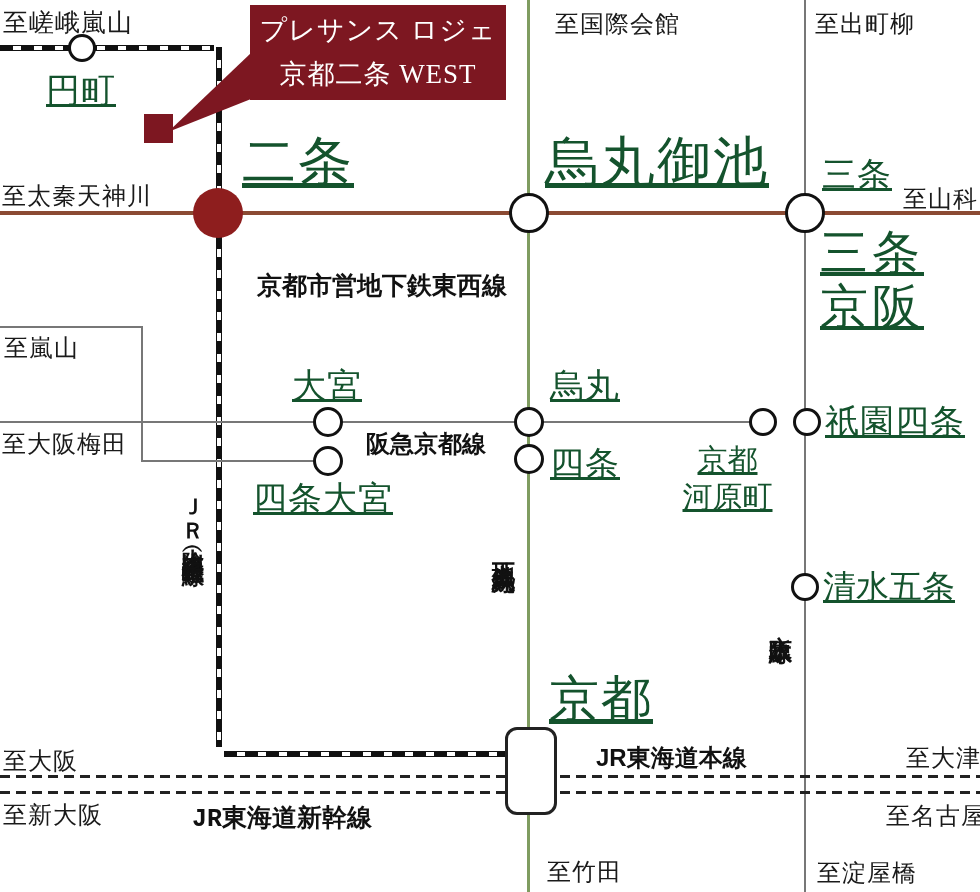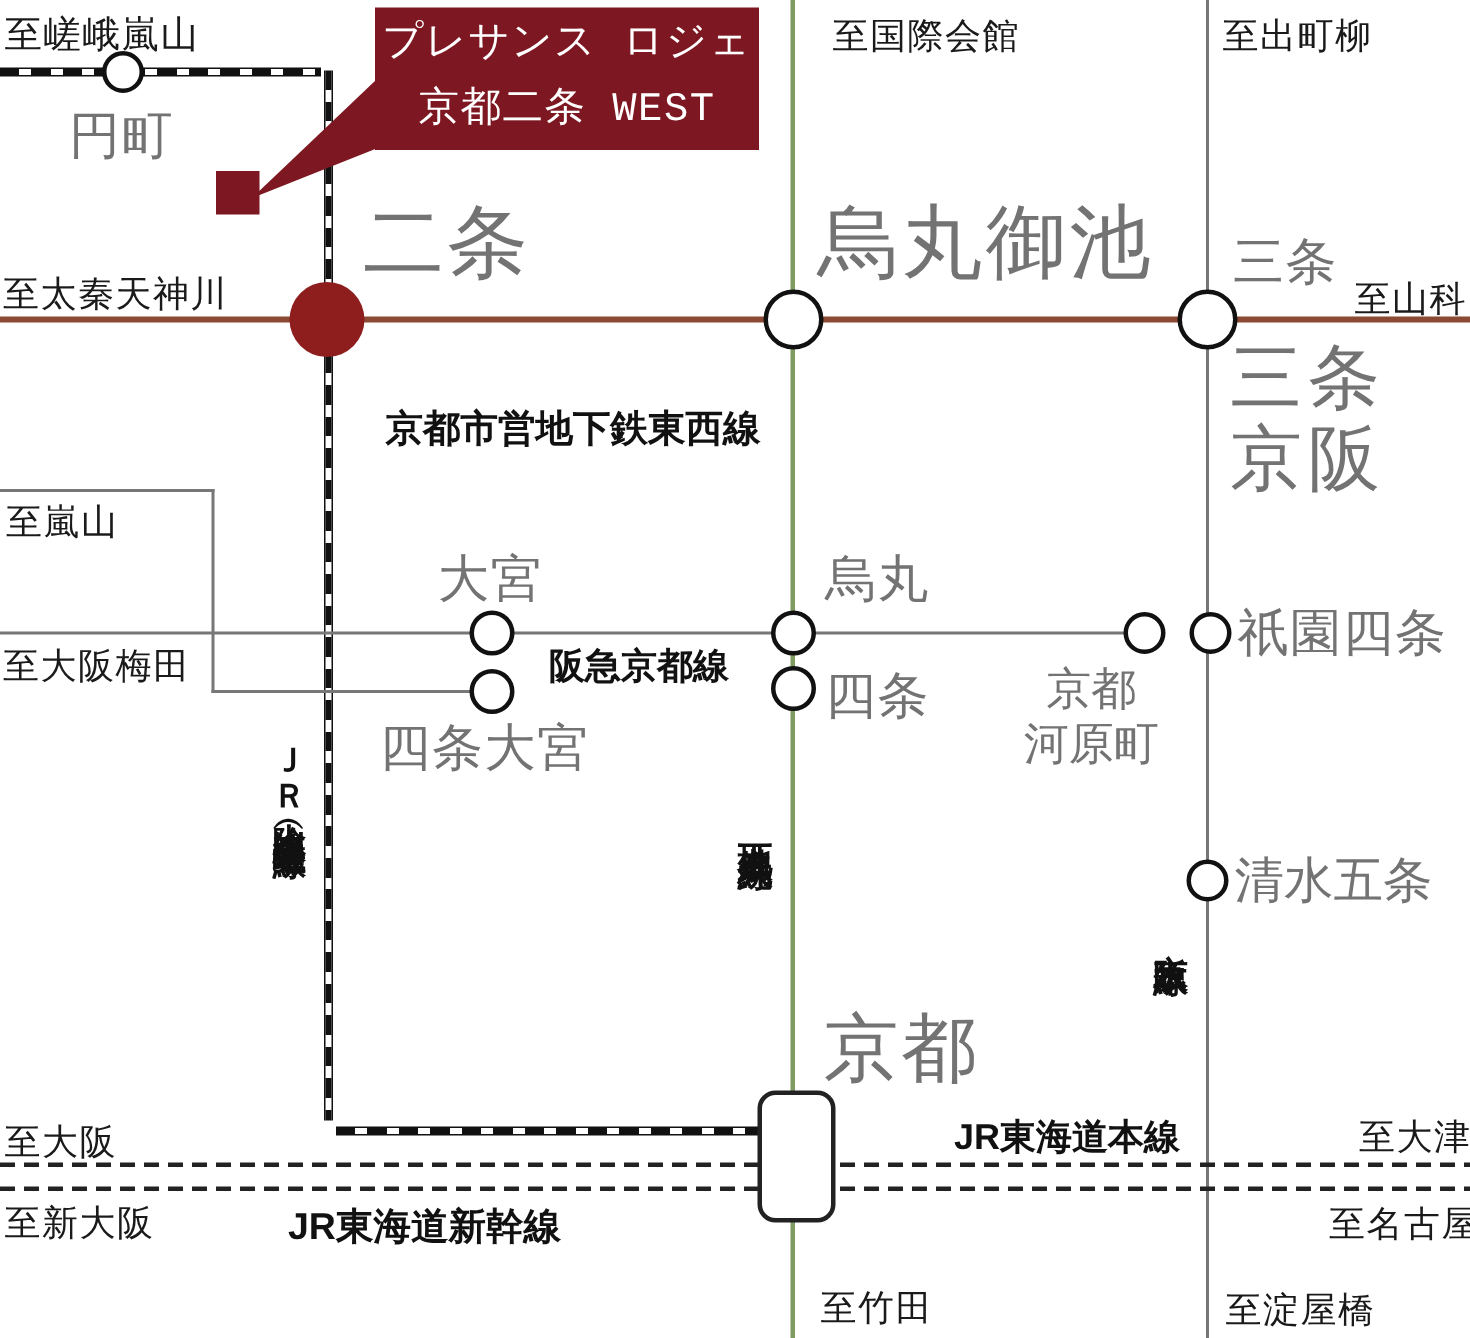--- a/index.html
+++ b/index.html
@@ -1,34 +1,34 @@
 <!DOCTYPE html>
 <html><head>
 <meta charset="utf-8">
 <style>
   html,body { margin:0; padding:0; background:#fff; }
   .canvas { position:relative; width:980px; height:892px; background:#ffffff; overflow:hidden;
             font-family:"Liberation Serif","DejaVu Serif",serif; color:#1a1a1a; }
   .abs { position:absolute; }
   .dest { font-size:24px; white-space:nowrap; letter-spacing:1px; }
-  .sta  { white-space:nowrap; color:#737373; }
+  .sta  { white-space:nowrap; color:#14532d;text-decoration:underline; }
   .gothic { font-family:"Liberation Sans","DejaVu Sans",sans-serif; font-weight:bold;
             white-space:nowrap; color:#111; }
   .vtext { writing-mode:vertical-rl; }
   .circle { box-sizing:border-box; background:#fff; border:3px solid #111; border-radius:50%; }
   .line-gray { background:#777; }
   .jr-dash { background:repeating-linear-gradient(90deg,#222 0 10px,rgba(0,0,0,0) 10px 16px); }
   .sagano-h { box-sizing:content-box; height:4px; border-top:1px solid #111; border-bottom:1px solid #111;
               background:repeating-linear-gradient(90deg,#111 0 13px,#fff 13px 21px); }
   .sagano-v { box-sizing:content-box; width:4px; border-left:1px solid #111; border-right:1px solid #111;
               background:repeating-linear-gradient(180deg,#111 0 13px,#fff 13px 21px); }
   .bigname { font-size:54px; letter-spacing:2px; }
   .midname { font-size:34px; letter-spacing:1px; }
   .propbox { background:#7d1721; color:#fff; text-align:center; font-size:27px; line-height:1.6;
-             display:flex; flex-direction:column; justify-content:center; letter-spacing:1px;font-family:Liberation Mono, monospace; }
+             display:flex; flex-direction:column; justify-content:center; letter-spacing:1px; }
 </style>
 </head>
 <body>
 
 <div class="canvas">
 
   <div class="abs sagano-h" style="left:0; top:45; top:45px; width:214px;"></div>
   <div class="abs sagano-v" style="left:216px; top:47px; height:700px;"></div>
   <div class="abs sagano-h" style="left:224px; top:751px; width:284px;"></div>
 
@@ -101,16 +101,16 @@
   </div>
   <div class="abs sta midname" style="left:825px; top:399px;">祇園四条</div>
   <div class="abs sta" style="left:823px; top:565px; font-size:33px;">清水五条</div>
   <div class="abs sta" style="left:549px; top:666px; font-size:50px; letter-spacing:2px;">京都</div>
 
   <div class="abs gothic" style="left:257px; top:221px; font-size:25px;margin-top:48px;">京都市営地下鉄東西線</div>
   <div class="abs gothic" style="left:366px; top:428px; font-size:24px;">阪急京都線</div>
   <div class="abs gothic vtext" style="left:178px; top:483px; font-size:22px; letter-spacing:2px;">ＪＲ山陰本線（嵯峨野線）</div>
   <div class="abs gothic vtext" style="left:489px; top:543px; font-size:23px; letter-spacing:2px;">地下鉄烏丸線</div>
   <div class="abs gothic vtext" style="left:766px; top:618px; font-size:23px; letter-spacing:2px;">京阪本線</div>
-  <div class="abs gothic" style="left:596px; top:742px; font-size:24px;margin-left:40px;">JR東海道本線</div>
-  <div class="abs gothic" style="left:192px; top:801px; font-size:25px;">JR東海道新幹線</div>
+  <div class="abs gothic" style="left:596px; top:742px; font-size:24px;">JR東海道本線</div>
+  <div class="abs gothic" style="left:192px; top:801px; font-size:25px;font-family:Liberation Mono, monospace;">JR東海道新幹線</div>
 
 </div>
 
 </body></html>

